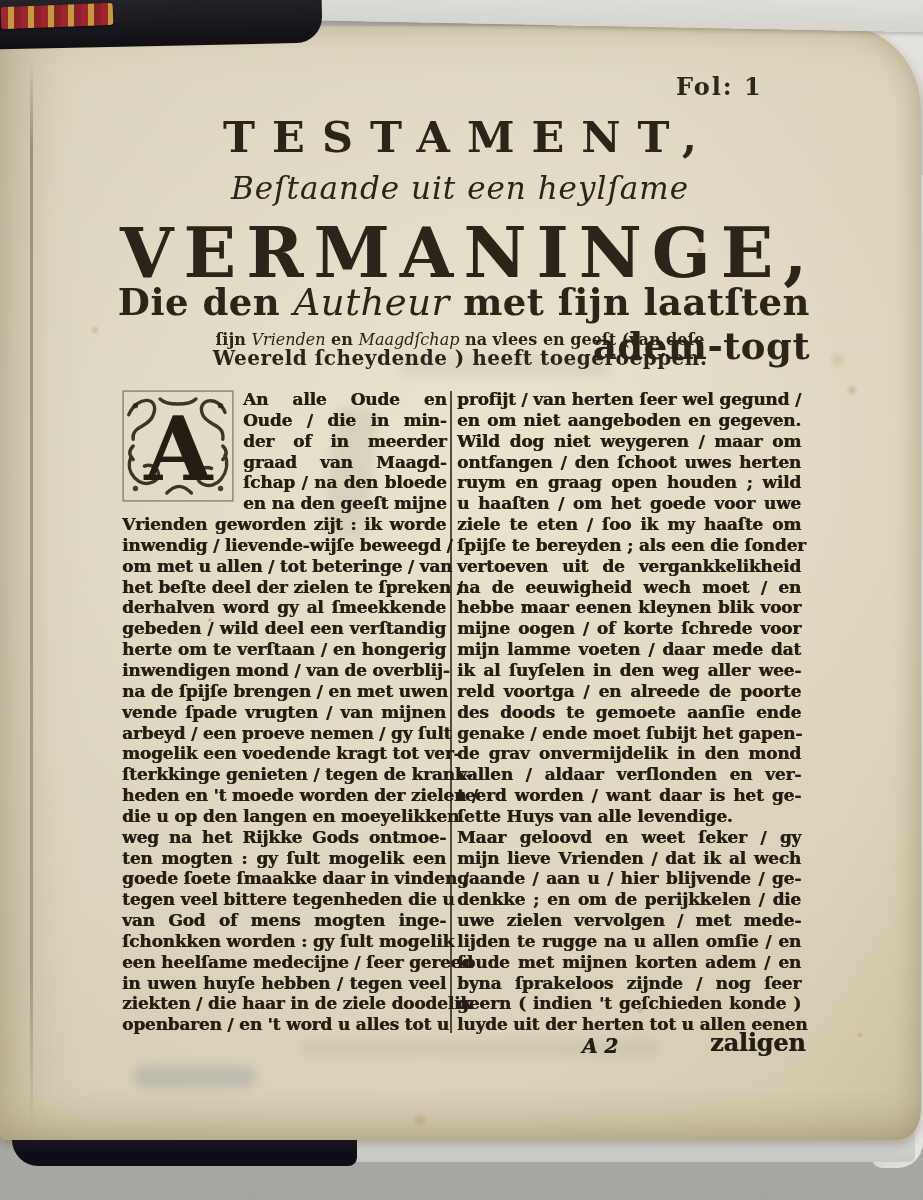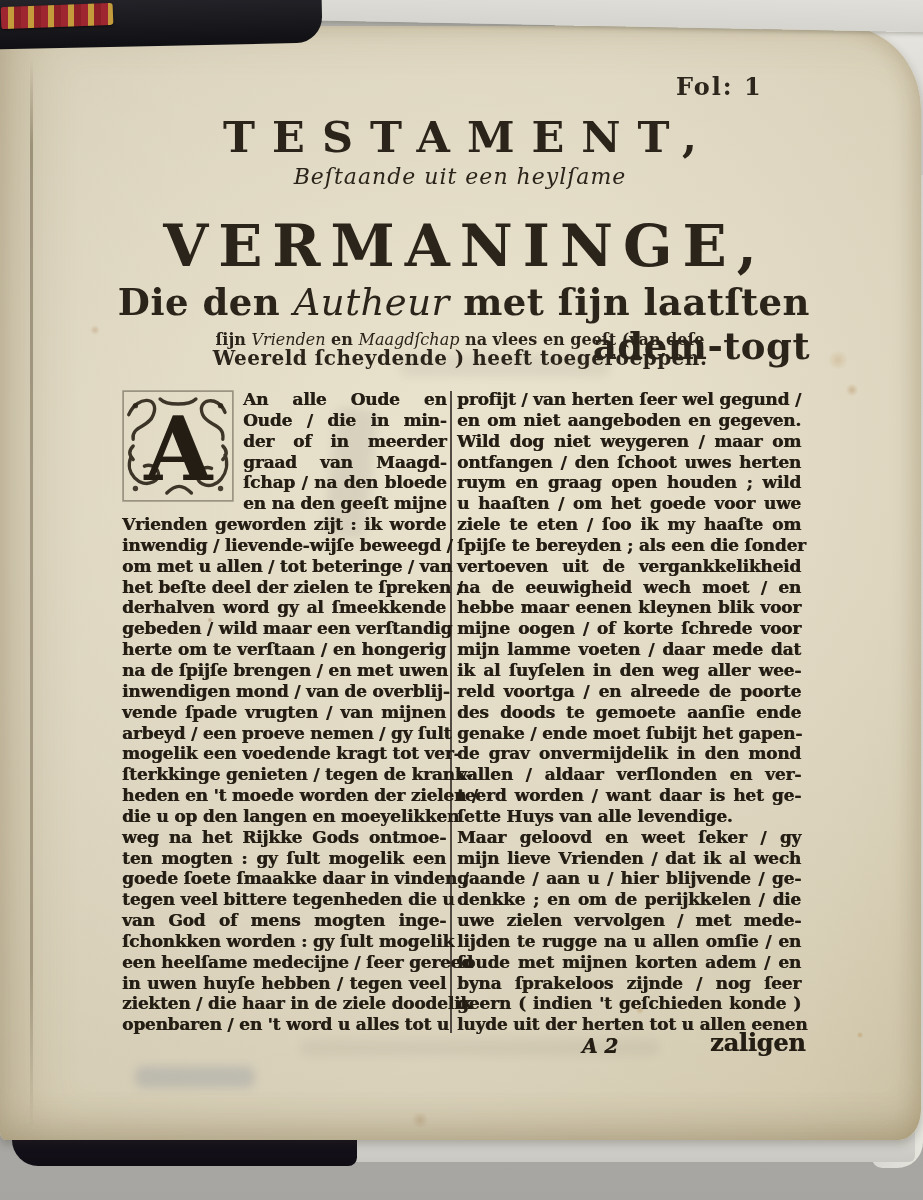--- a/index.html
+++ b/index.html
@@ -51,22 +51,22 @@
   .ghost{position:absolute;filter:blur(5px);opacity:.16;background:#5b584e;border-radius:8px;}
   .ghost.g1{left:330px;top:408px;width:42px;height:130px;transform:rotate(6deg);opacity:.10;}
   .ghost.g2{left:400px;top:355px;width:210px;height:22px;opacity:.08;}
   .ghost.g3{left:135px;top:1066px;width:120px;height:22px;background:#7d889b;opacity:.28;}
   .ghost.g4{left:300px;top:1040px;width:360px;height:16px;opacity:.07;}
   
   .content{position:absolute;inset:0;color:#241e16;}
   .folio{position:absolute;left:676px;top:72px;font-size:24px;letter-spacing:2px;color:#2c261d;font-weight:600;}
   .hdr{position:absolute;left:110px;width:700px;text-align:center;color:#2b241a;}
   .t-main{top:112px;font-size:43px;font-weight:600;letter-spacing:17px;text-indent:17px;}
-  .t-ital{top:164px;font-size:22px;font-style:italic;font-weight:500;letter-spacing:1px;}
-  .t-verm{top:212px;font-size:58px;font-weight:600;letter-spacing:10px;text-indent:10px;}
+  .t-ital{top:170px;font-size:31px;font-style:italic;font-weight:500;letter-spacing:1px;}
+  .t-verm{top:212px;font-size:69px;font-weight:600;letter-spacing:10px;text-indent:10px;}
   .t-ded1{top:280px;font-size:37px;font-weight:600;letter-spacing:.5px;text-align:right;}
   .t-ded1 .it{font-style:italic;font-weight:500;}
   .t-ded2{top:330px;font-size:16px;font-weight:600;}
   .t-ded2 .it{font-style:italic;font-weight:500;}
   .t-ded3{top:346px;font-size:20px;font-weight:600;letter-spacing:.5px;}
   
   .bl{font-family:"DejaVu Serif",serif;font-weight:700;font-size:17px;line-height:20.85px;
       letter-spacing:-.2px;color:#231d14;text-shadow:.5px 0 0 rgba(35,29,20,.85);}
   .col{position:absolute;top:389px;}
   .col-left{left:122px;width:324px;}
@@ -151,24 +151,24 @@
             <div class="tline">ſchap / na den bloede</div>
             <div class="tline">en na den geeſt mijne</div>
           </div>
       </div>
       <div>
           <div class="tline">Vrienden geworden zijt : ik worde</div>
           <div class="tline">inwendig / lievende-wijſe beweegd /</div>
           <div class="tline">om met u allen / tot beteringe / van</div>
           <div class="tline">het beſte deel der zielen te ſpreken /</div>
           <div class="tline">derhalven word gy al ſmeekkende</div>
-          <div class="tline">gebeden / wild maar een verſtandig</div>
+          <div class="tline">gebeden / wild deel een verſtandig</div>
           <div class="tline">herte om te verſtaan / en hongerig</div>
+          <div class="tline">inwendigen mond / van de overblij-</div>
           <div class="tline">na de ſpijſe brengen / en met uwen</div>
-          <div class="tline">inwendigen mond / van de overblij-</div>
           <div class="tline">vende ſpade vrugten / van mijnen</div>
           <div class="tline">arbeyd / een proeve nemen / gy ſult</div>
           <div class="tline">mogelik een voedende kragt tot ver-</div>
           <div class="tline">ſterkkinge genieten / tegen de krank-</div>
           <div class="tline">heden en 't moede worden der zielen /</div>
           <div class="tline">die u op den langen en moeyelikken</div>
           <div class="tline">weg na het Rijkke Gods ontmoe-</div>
           <div class="tline">ten mogten : gy ſult mogelik een</div>
           <div class="tline">goede ſoete ſmaakke daar in vinden /</div>
           <div class="tline">tegen veel bittere tegenheden die u</div>

